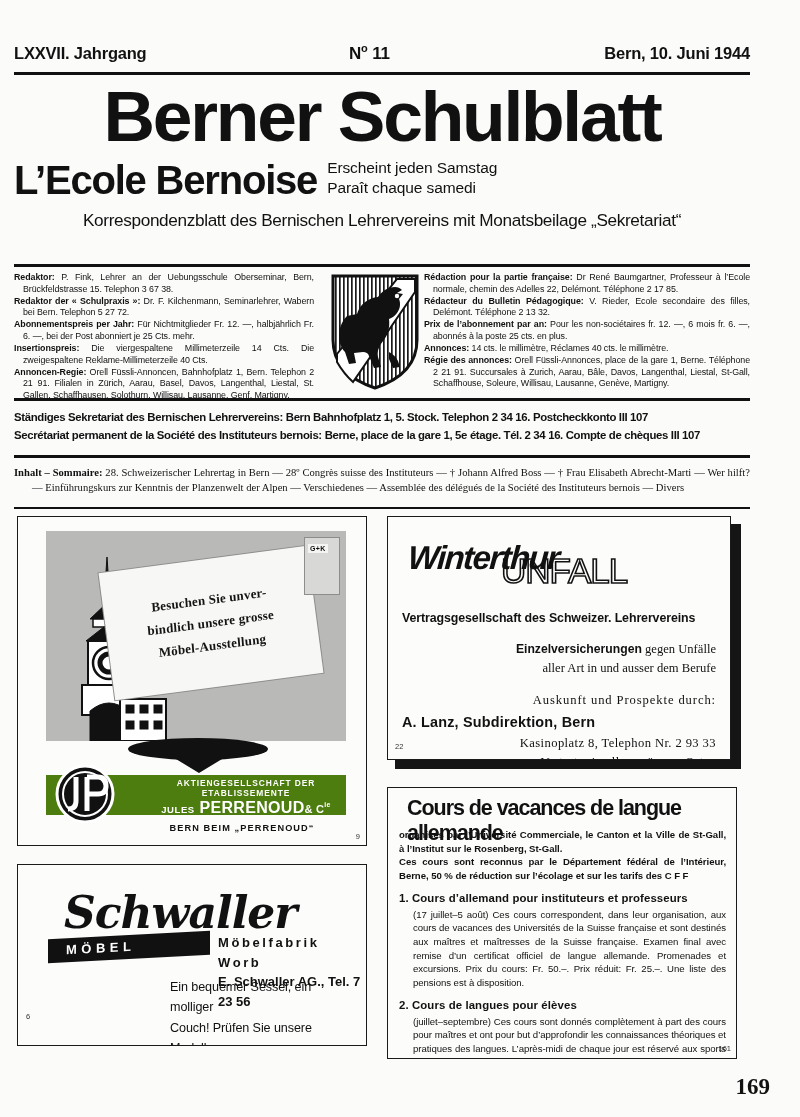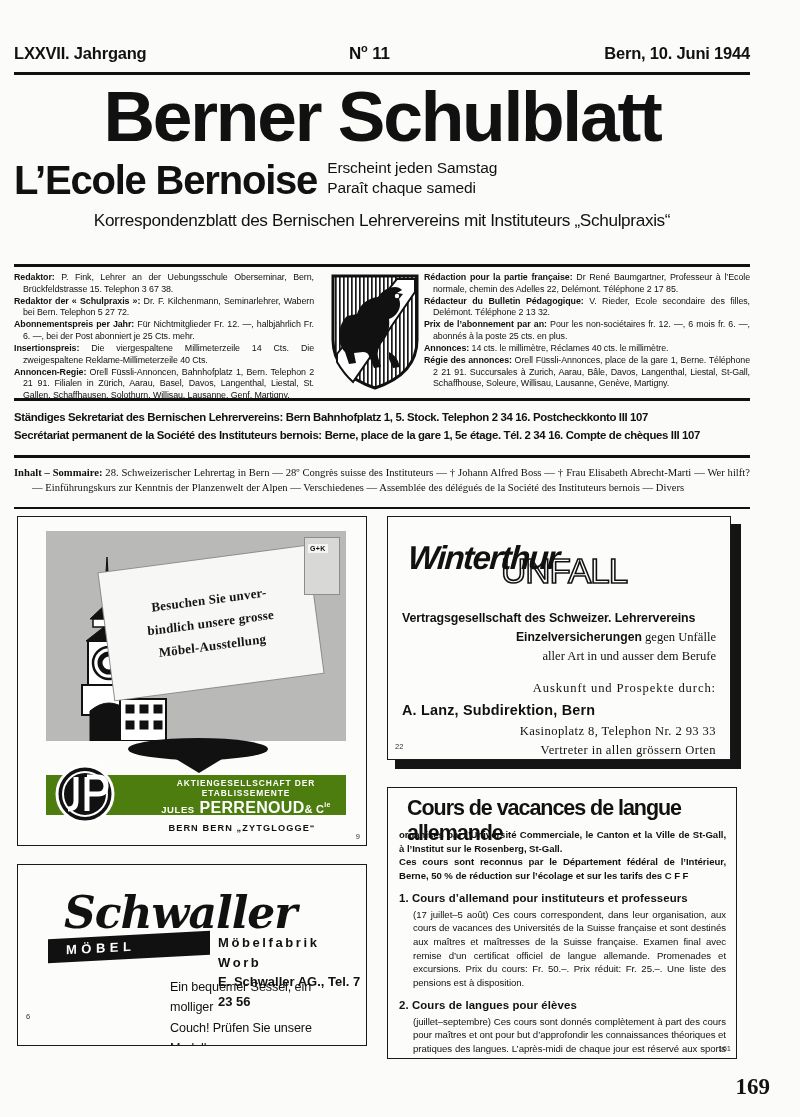--- a/index.html
+++ b/index.html
@@ -254,21 +254,21 @@
     -webkit-text-stroke: 1.6px #111;
   }
   .wi-body {
     position: absolute;
     left: 14px; right: 14px; top: 92px;
     font-family: "Liberation Serif", serif;
     font-size: 12.6px;
     line-height: 1.52;
   }
   .wi-l1 { font-family:"Liberation Sans", sans-serif; font-weight: 700; font-size: 12.4px; letter-spacing: -0.1px; text-align:left;}
-  .wi-l2 { margin-top: 0; text-align: right; }
+  .wi-l2 { margin-top: 12px; text-align: right; }
   .wi-l2 b { font-family:"Liberation Sans", sans-serif; font-weight: 700; font-size: 12.2px;}
   .wi-l3 { text-align: right; }
   .wi-l4 { margin-top: 13px; text-align: right; letter-spacing: .9px;}
   .wi-l5 {
     margin-top: 2px;
     font-family:"Liberation Sans", sans-serif;
     font-weight: 700; font-size: 14.4px;
     text-align: left;
     letter-spacing: .2px;
   }
@@ -371,21 +371,21 @@
   <div class="masthead-de">Berner Schulblatt</div>
 
   <div class="masthead-row">
     <div class="masthead-fr">L’Ecole Bernoise</div>
     <div class="appear-block">
       <div>Erscheint jeden Samstag</div>
       <div>Paraît chaque samedi</div>
     </div>
   </div>
 
-  <div class="sub-de">Korrespondenzblatt des Bernischen Lehrervereins mit Instituteurs „Schulpraxis“</div>
+  <div class="sub-de">Korrespondenzblatt des Bernischen Lehrervereins mit Monatsbeilage „Sekretariat“</div>
 
   <div class="rule-thick" style="top:264px; height:2.5px;"></div>
 
   <div class="imprint imprint-left">
     <p><b>Redaktor:</b><span> P. Fink, Lehrer an der Uebungsschule Oberseminar, Bern, Brückfeldstrasse 15. Telephon 3 67 38.</span></p>
     <p><b>Redaktor der « Schulpraxis »:</b><span> Dr. F. Kilchenmann, Seminarlehrer, Wabern bei Bern. Telephon 5 27 72.</span></p>
     <p><b>Abonnementspreis per Jahr:</b><span> Für Nichtmitglieder Fr. 12. —, halbjährlich Fr. 6. —, bei der Post abonniert je 25 Cts. mehr.</span></p>
     <p><b>Insertionspreis:</b><span> Die viergespaltene Millimeterzeile 14 Cts. Die zweigespaltene Reklame-Millimeterzeile 40 Cts.</span></p>
     <p><b>Annoncen-Regie:</b><span> Orell Füssli-Annoncen, Bahnhofplatz 1, Bern. Telephon 2 21 91. Filialen in Zürich, Aarau, Basel, Davos, Langenthal, Liestal, St. Gallen, Schaffhausen, Solothurn, Willisau, Lausanne, Genf, Martigny.</span></p>
   </div>
@@ -478,21 +478,21 @@
       <ellipse cx="70" cy="16" rx="70" ry="11" fill="#111"></ellipse>
       <path d="M52 6 L90 6 L90 20 L104 20 L71 40 L38 20 L52 20 Z" fill="#111"></path>
     </svg>
 
     <div class="perr-bar">
       <div class="perr-bar-txt">
         <div class="perr-l1">AKTIENGESELLSCHAFT DER ETABLISSEMENTE</div>
         <div class="perr-l2"><span class="sm">JULES</span> <span>PERRENOUD</span><span class="sm2">&amp; C</span><sup style="font-size:7px">ie</sup></div>
       </div>
     </div>
-    <div class="perr-l3">BERN BERN „ZYTGLOGGE“</div>
+    <div class="perr-l3">BERN BEIM „PERRENOUD“</div>
 
     <div class="perr-logo">
       <svg viewBox="0 0 62 62" width="62" height="62" aria-hidden="true">
         <circle cx="31" cy="31" r="28" fill="#111" stroke="#fff" stroke-width="3"></circle>
         <circle cx="31" cy="31" r="22" fill="none" stroke="#fff" stroke-width="2"></circle>
         <path d="M22 14 L22 38 Q22 46 14 46" stroke="#fff" stroke-width="5" fill="none"></path>
         <path d="M33 14 L33 48 M33 14 L44 14 Q52 14 52 23 Q52 31 44 31 L33 31" stroke="#fff" stroke-width="5" fill="none"></path>
       </svg>
     </div>
     <span class="corner-num" style="right:6px; bottom:4px;">9</span>

